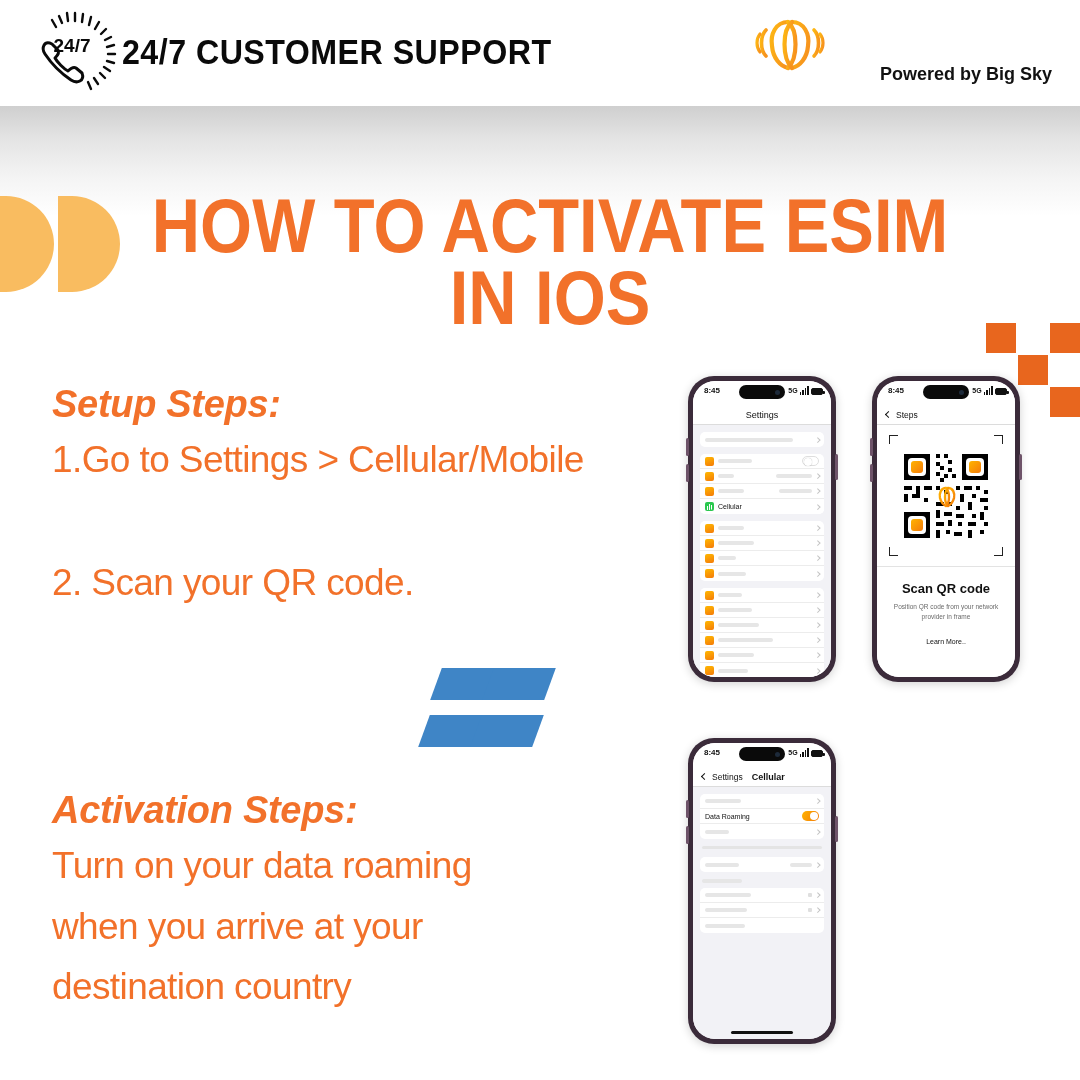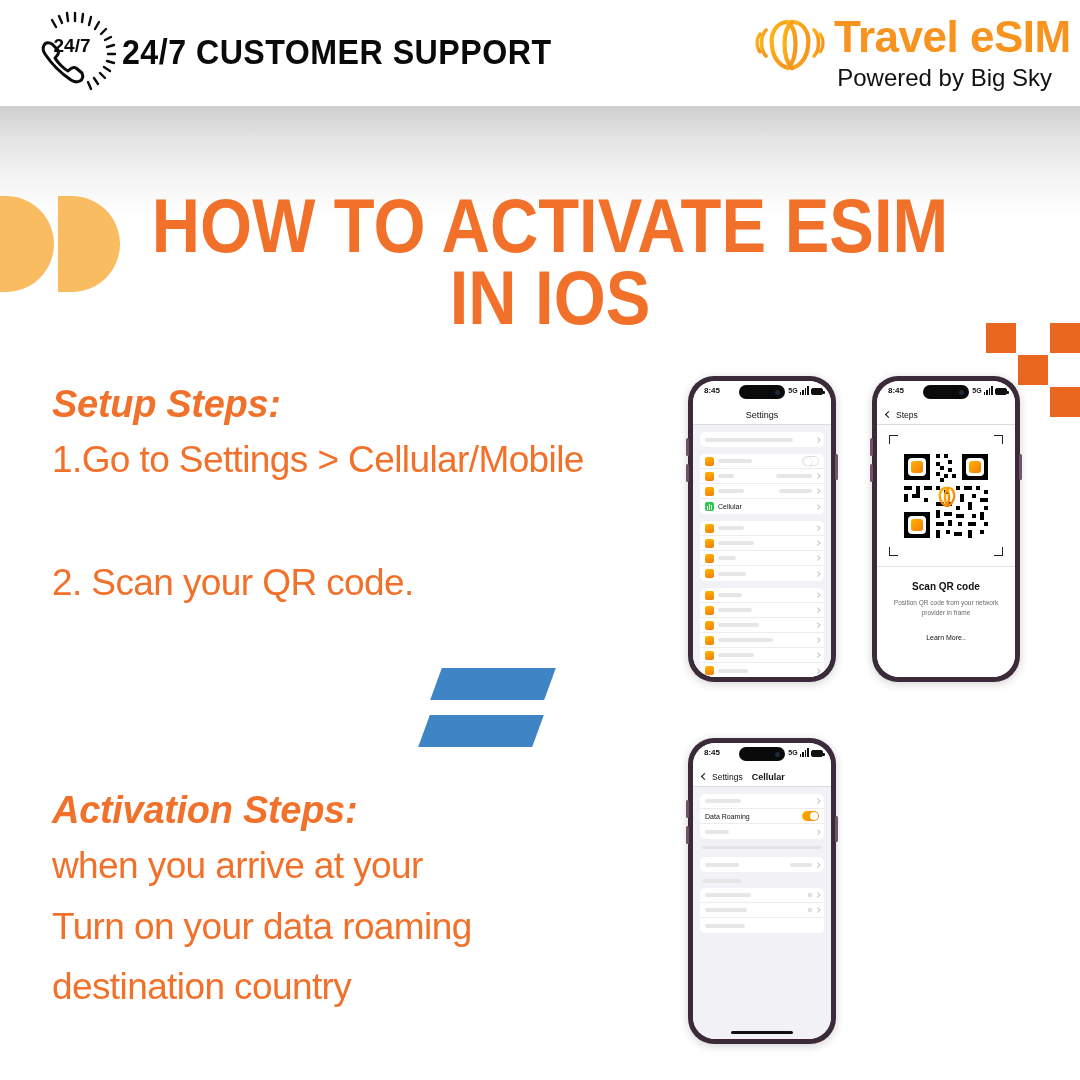--- a/index.html
+++ b/index.html
@@ -28,21 +28,21 @@
   }
   #brand { position:absolute; right:28px; top:14px; width:300px; height:80px; }
   #brand-mark { position:absolute; left:0; top:2px; width:78px; height:56px; }
   #brand-name {
     position:absolute; left:82px; top:-2px;
     font-size:44px; font-weight:bold; color:#F7931E;
     letter-spacing:-0.5px; white-space:nowrap;
   }
   #brand-tagline {
     position:absolute; right:0; top:50px;
-    font-size:24px; font-weight:normal; color:#111;
+    font-size:18px; font-weight:bold; color:#111;
     white-space:nowrap;
   }
 
   
   #grad-band {
     position:absolute; left:0; top:106px; width:1080px; height:110px;
     background:linear-gradient(to bottom,#cfcfcf 0%, #e4e4e4 30%, #f4f4f4 65%, #ffffff 100%);
     z-index:1;
   }
 
@@ -210,21 +210,21 @@
 
   
   .qr-area { background:#fff; height:142px; position:relative; border-bottom:1px solid #e3e3e3; }
   .corner { position:absolute; width:9px; height:9px; }
   .c-tl { left:12px; top:10px; border-left:1.3px solid #222; border-top:1.3px solid #222; }
   .c-tr { right:12px; top:10px; border-right:1.3px solid #222; border-top:1.3px solid #222; }
   .c-bl { left:12px; bottom:10px; border-left:1.3px solid #222; border-bottom:1.3px solid #222; }
   .c-br { right:12px; bottom:10px; border-right:1.3px solid #222; border-bottom:1.3px solid #222; }
   .qr-wrap { position:absolute; left:50%; top:50%; transform:translate(-50%,-50%); width:92px; height:92px; }
   .qr-caption { text-align:center; padding:14px 10px 0 10px; background:#fff; height:100%; }
-  .qr-h { font-size:10px; font-weight:bold; color:#111; margin-bottom:6px; }
+  .qr-h { font-size:13px; font-weight:bold; color:#111; margin-bottom:6px; }
   .qr-p { font-size:6.5px; color:#6a6a6a; line-height:1.5; }
   .qr-link { font-size:7px; color:#111; margin-top:16px; }
 </style>
 </head>
 <body>
 
 <div id="header">
 
   <div id="support-icon">
     <svg viewBox="0 0 96 92" width="96" height="92">
@@ -270,21 +270,20 @@
           <path d="M40 6 C52 6 58 18 56 30 C55 42 48 50 40 52"></path>
           <path d="M36 6 C46 14 46 42 36 52"></path>
           <path d="M40 6 C30 14 30 42 40 52"></path>
           <path d="M14 14 C8 20 8 34 14 40" stroke-width="3.6"></path>
           <path d="M8 18 C4 23 4 31 8 36" stroke-width="3.2"></path>
           <path d="M62 14 C68 20 68 34 62 40" stroke-width="3.6"></path>
           <path d="M68 18 C72 23 72 31 68 36" stroke-width="3.2"></path>
         </g>
       </svg>
     </div>
-    <div id="brand-name">Travel eSIM</div>
     <div id="brand-tagline">Powered by Big Sky</div>
   </div>
 </div>
 
 <div id="grad-band"></div>
 
 <div id="title-deco">
   <div class="half-circle" id="hc1"></div>
   <div class="half-circle" id="hc2"></div>
 </div>
@@ -307,22 +306,22 @@
 
 <div id="copy">
   <div class="heading-bold">Setup Steps:</div>
   <div class="body-line">1.Go to Settings &gt; Cellular/Mobile</div>
   <div class="body-line" style="height:54px">&nbsp;</div>
   <div class="body-line">2. Scan your QR code.</div>
 </div>
 
 <div id="activation">
   <div class="heading-bold">Activation Steps:</div>
+  <div class="body-line">Turn on your data roaming</div>
   <div class="body-line">when you arrive at your</div>
-  <div class="body-line">Turn on your data roaming</div>
   <div class="body-line">destination country</div>
 </div>
 
 <div class="phone" id="phone1">
   <div class="btn-side" style="left:-2px;top:62px;width:3px;height:18px"></div>
   <div class="btn-side" style="left:-2px;top:88px;width:3px;height:18px"></div>
   <div class="btn-side" style="right:-2px;top:78px;width:3px;height:26px"></div>
 
   <div class="inner">
     <div class="statusbar">

